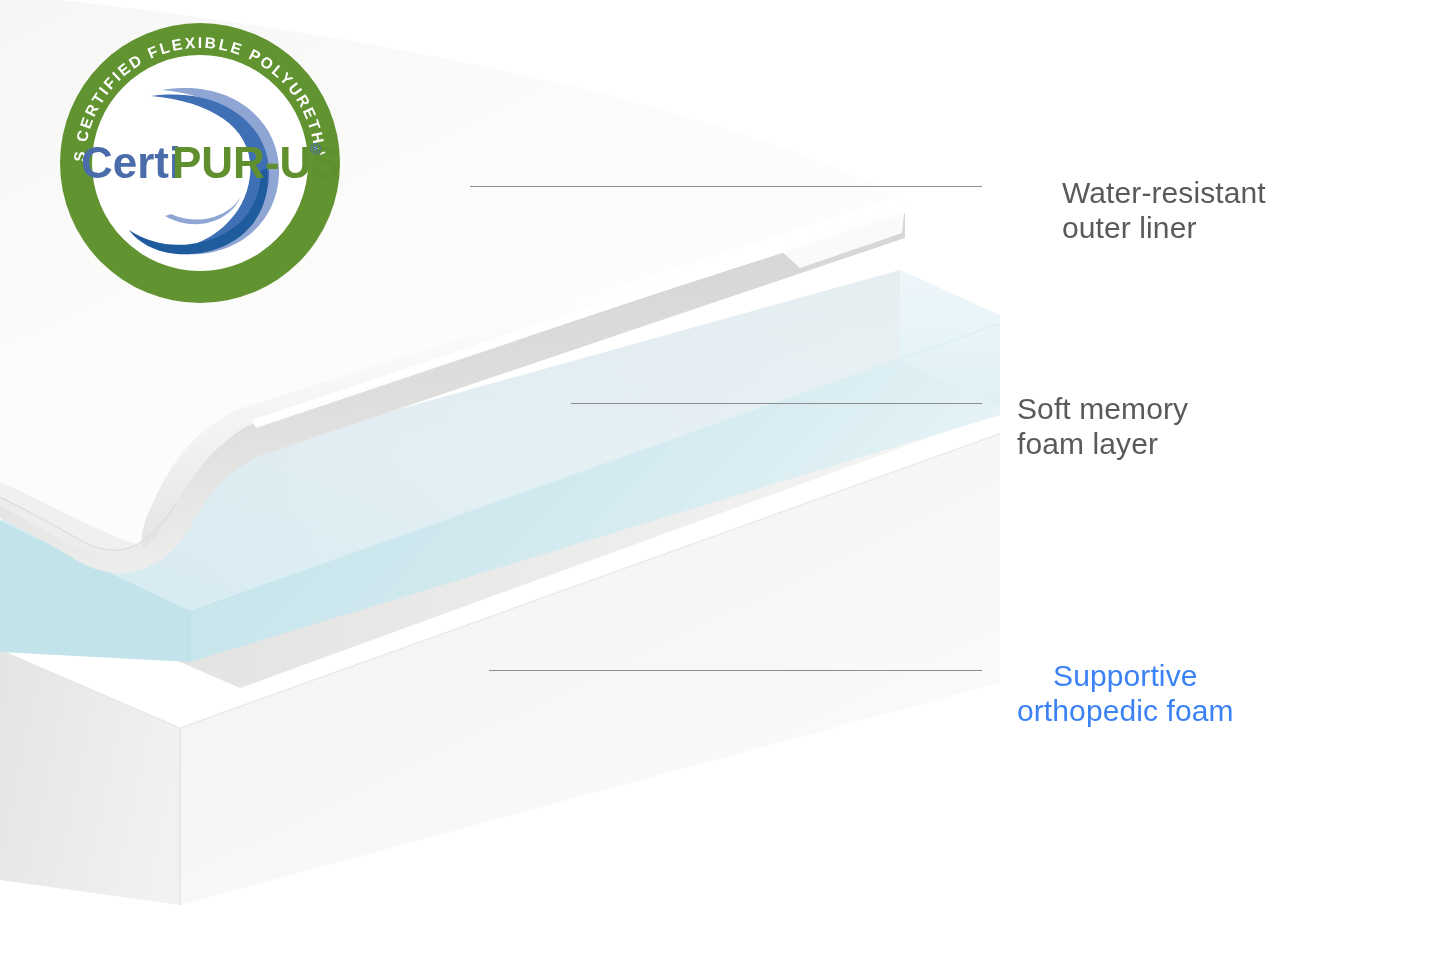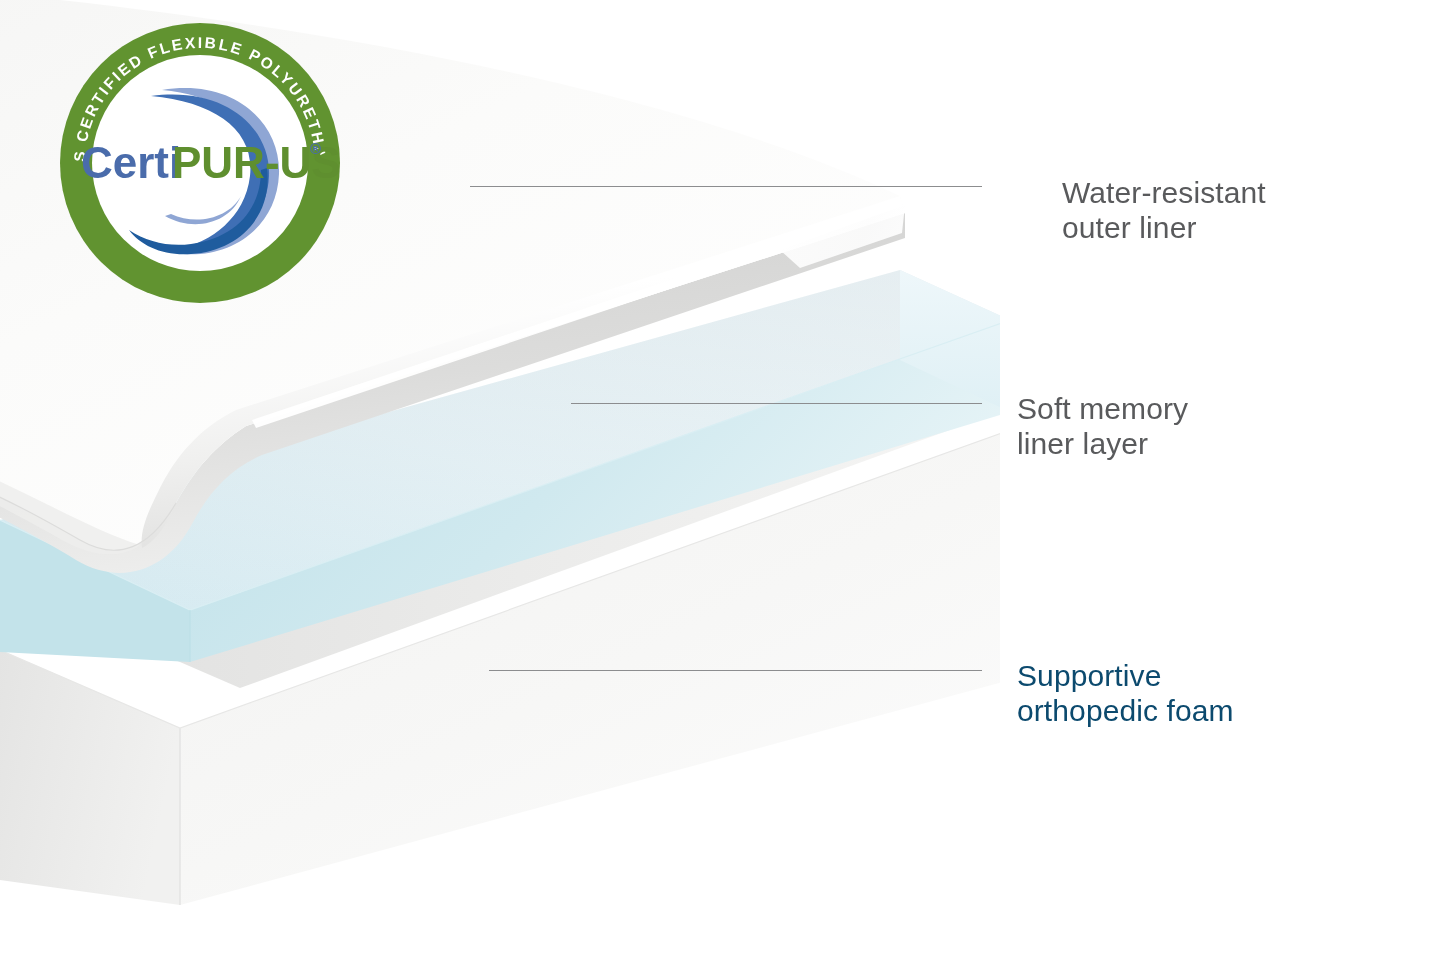--- a/index.html
+++ b/index.html
@@ -252,19 +252,19 @@
       </g>
     </svg>
   </div>
 
   <div class="callout-line" id="line-0" style="background: rgb(140, 141, 143);"></div>
   <div class="callout" id="callout-0" style="color: rgb(89, 90, 92); margin-left: 45px;">Water-resistant
 outer liner</div>
 
   <div class="callout-line" id="line-1" style="background: rgb(140, 141, 143);"></div>
   <div class="callout" id="callout-1" style="color: rgb(89, 90, 92);">Soft memory
-liner layer</div>
+foam layer</div>
 
   <div class="callout-line" id="line-2" style="background: rgb(140, 141, 143);"></div>
-  <div class="callout" id="callout-2" style="color: #0c4a6e;">Supportive
+  <div class="callout" id="callout-2" style="color: #3b82f6; text-align: center;">Supportive
 orthopedic foam</div>
 
 </div>
 
 </body></html>

